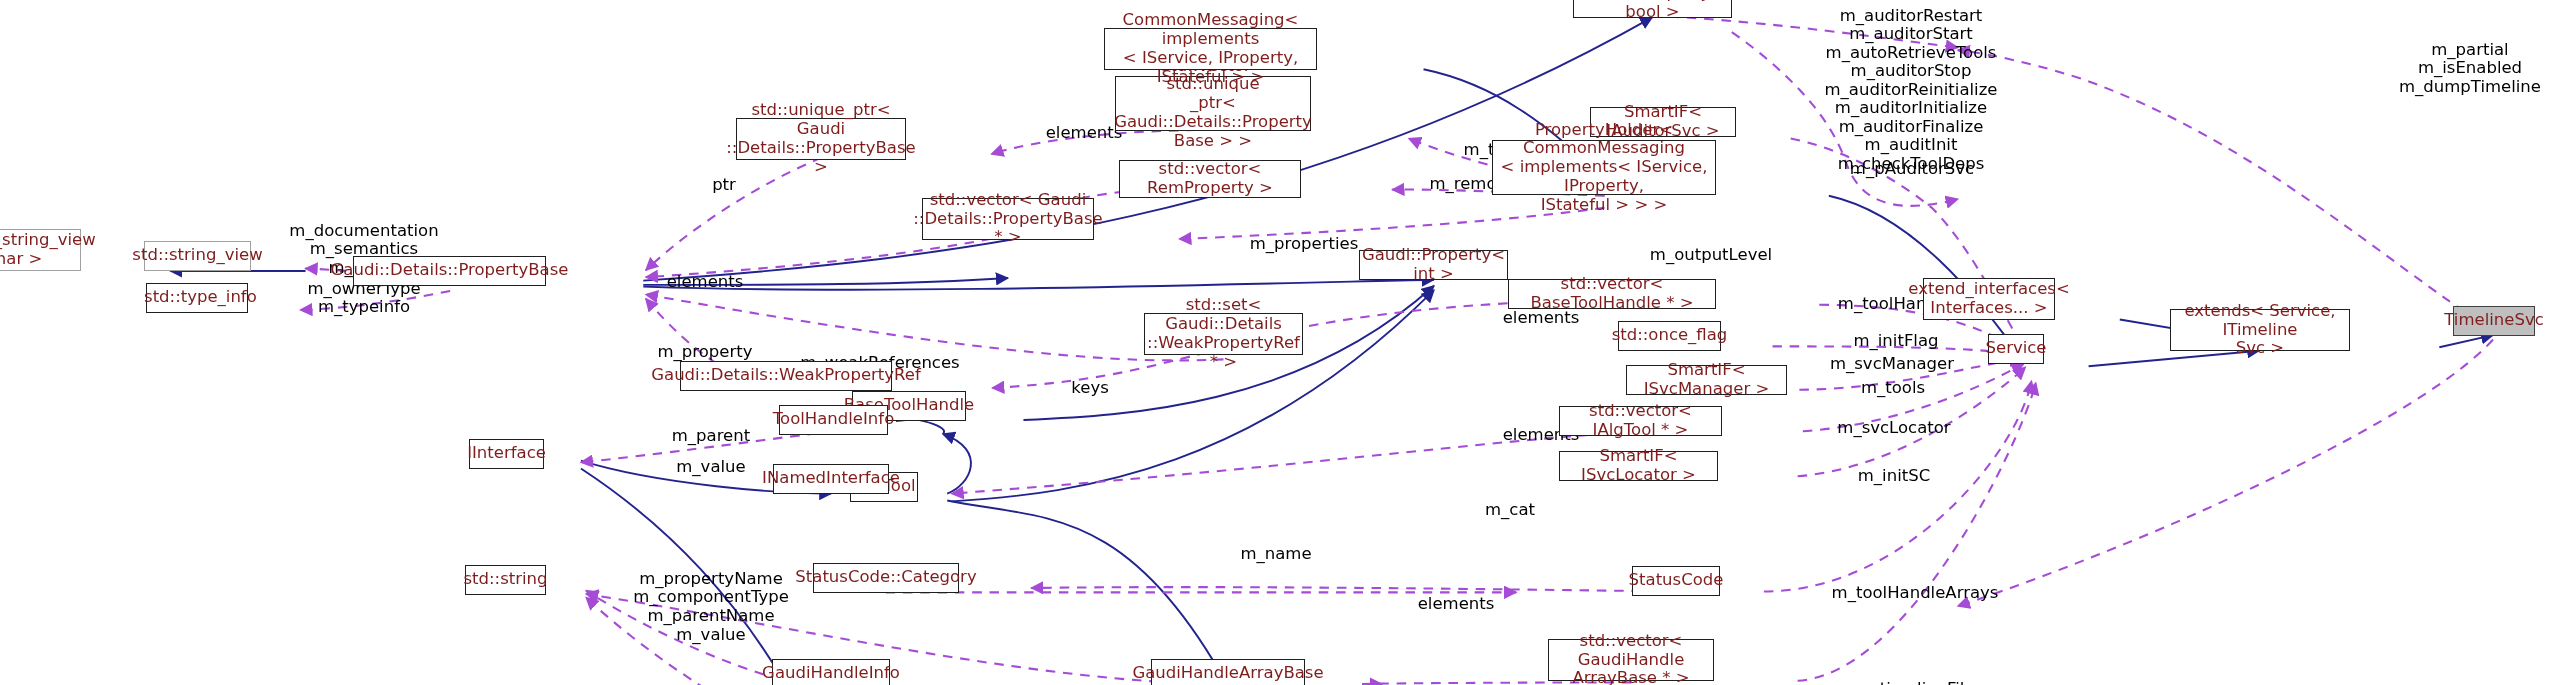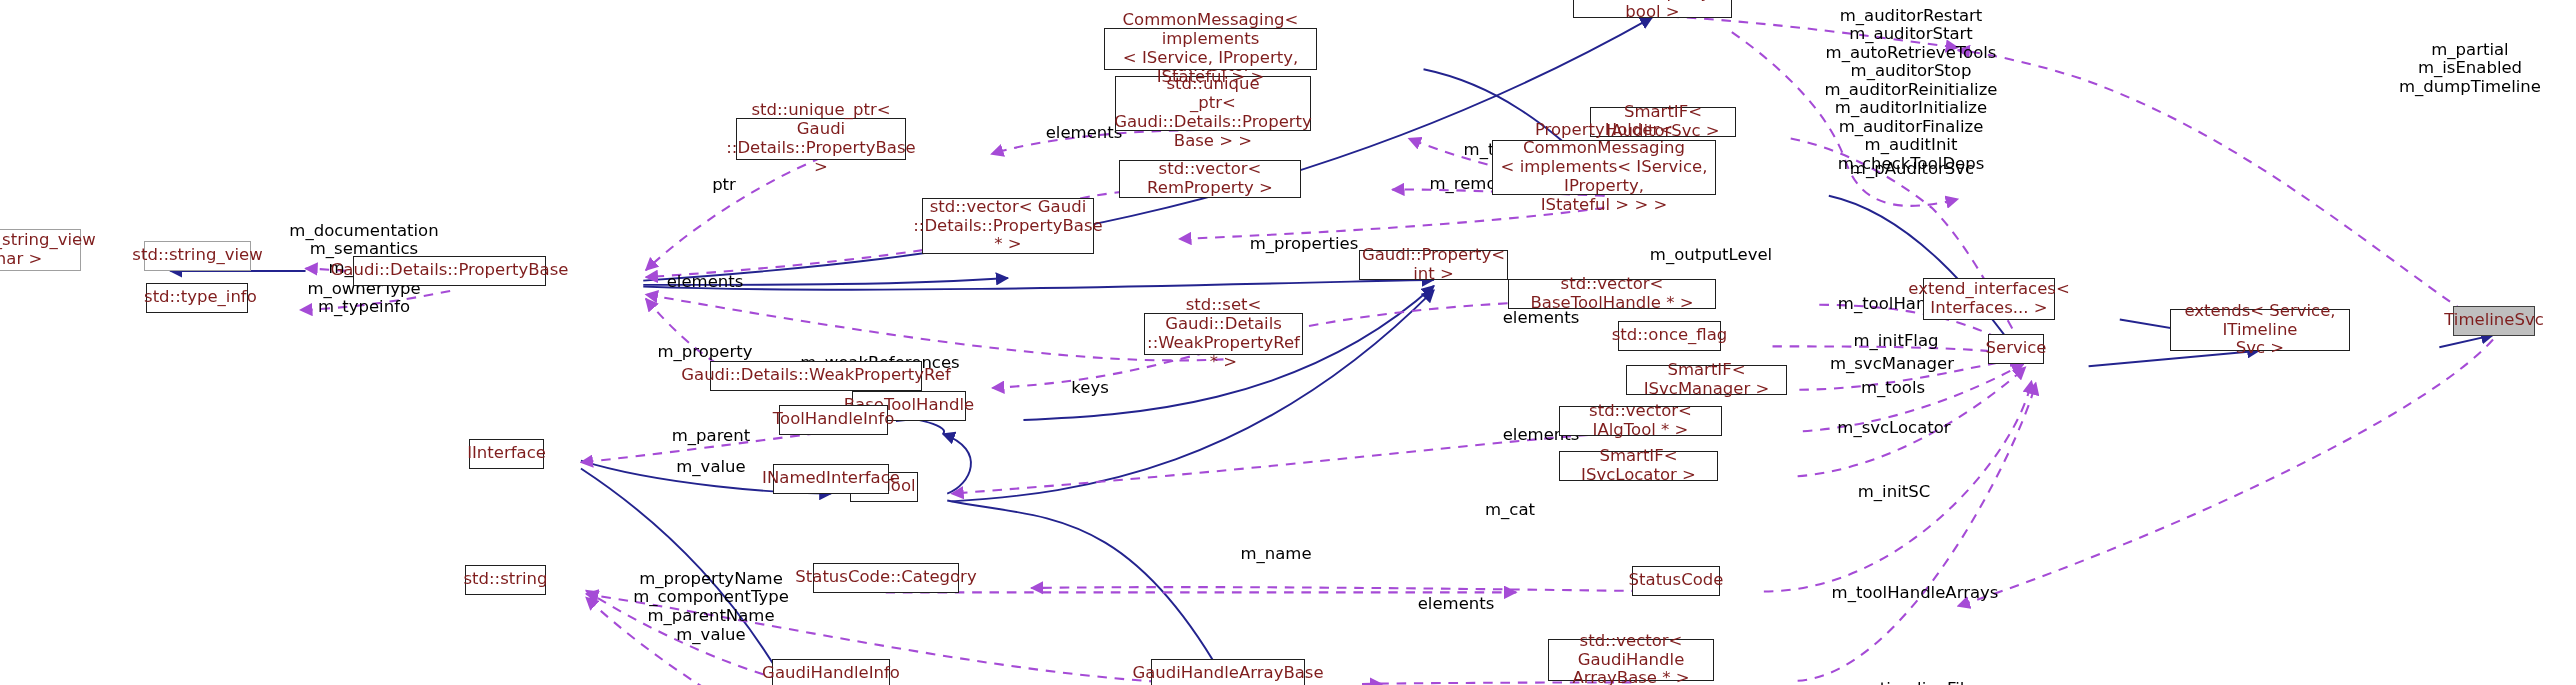--- a/index.html
+++ b/index.html
@@ -136,34 +136,34 @@
       <div class="node thin" style="left: 144px; top: 241px; width: 107px; height: 29.5px;">std::string_view</div>
       <div class="node" style="left: 146px; top: 283px; width: 102px; height: 29.5px; padding-left: 12px;">std::type_info</div>
       <div class="node" style="left: 353px; top: 256px; width: 193px; height: 29.5px;">Gaudi::Details::PropertyBase</div>
       <div class="node" style="left: 736px; top: 118px; width: 170px; height: 42px;">std::unique_ptr&lt; Gaudi
 ::Details::PropertyBase &gt;</div>
       <div class="node" style="left: 1115px; top: 76px; width: 196px; height: 55px;">std::vector&lt; std::unique
 _ptr&lt; Gaudi::Details::Property
 Base &gt; &gt;</div>
       <div class="node" style="left: 1104px; top: 28px; width: 213px; height: 42px;">CommonMessaging&lt; implements
 &lt; IService, IProperty, IStateful &gt; &gt;</div>
-      <div class="node" style="left: 922px; top: 198px; width: 172px; height: 56px;">std::vector&lt; Gaudi
+      <div class="node" style="left: 922px; top: 198px; width: 172px; height: 42px;">std::vector&lt; Gaudi
 ::Details::PropertyBase * &gt;</div>
       <div class="node" style="left: 1119px; top: 160px; width: 182px; height: 38px;">std::vector&lt; RemProperty &gt;</div>
       <div class="node" style="left: 1573px; top: -12px; width: 159px; height: 29.5px;">Gaudi::Property&lt; bool &gt;</div>
       <div class="node" style="left: 1590px; top: 107px; width: 146px; height: 29.5px;">SmartIF&lt; IAuditorSvc &gt;</div>
       <div class="node" style="left: 1492px; top: 140px; width: 224px; height: 55px;">PropertyHolder&lt; CommonMessaging
 &lt; implements&lt; IService, IProperty,
 IStateful &gt; &gt; &gt;</div>
       <div class="node" style="left: 1359px; top: 250px; width: 149px; height: 29.5px;">Gaudi::Property&lt; int &gt;</div>
       <div class="node" style="left: 1508px; top: 279px; width: 208px; height: 29.5px;">std::vector&lt; BaseToolHandle * &gt;</div>
       <div class="node" style="left: 1144px; top: 313px; width: 159px; height: 42px;">std::set&lt; Gaudi::Details
 ::WeakPropertyRef * &gt;</div>
       <div class="node" style="left: 1618px; top: 321px; width: 103px; height: 29.5px;">std::once_flag</div>
-      <div class="node" style="left: 710px; top: 361px; width: 212px; height: 29.5px;">Gaudi::Details::WeakPropertyRef</div>
+      <div class="node" style="left: 680px; top: 361px; width: 212px; height: 29.5px;">Gaudi::Details::WeakPropertyRef</div>
       <div class="node" style="left: 1626px; top: 365px; width: 161px; height: 29.5px;">SmartIF&lt; ISvcManager &gt;</div>
       <div class="node" style="left: 852px; top: 391px; width: 114px; height: 29.5px;">BaseToolHandle</div>
       <div class="node" style="left: 779px; top: 405px; width: 109px; height: 29.5px;">ToolHandleInfo</div>
       <div class="node" style="left: 1559px; top: 406px; width: 163px; height: 29.5px;">std::vector&lt; IAlgTool * &gt;</div>
       <div class="node" style="left: 850px; top: 472px; width: 68px; height: 29.5px;">IAlgTool</div>
       <div class="node" style="left: 1559px; top: 451px; width: 159px; height: 29.5px;">SmartIF&lt; ISvcLocator &gt;</div>
       <div class="node" style="left: 469px; top: 439px; width: 75px; height: 29.5px;">IInterface</div>
       <div class="node" style="left: 773px; top: 464px; width: 116px; height: 29.5px;">INamedInterface</div>
       <div class="node" style="left: 813px; top: 563px; width: 146px; height: 29.5px;">StatusCode::Category</div>
       <div class="node" style="left: 1632px; top: 566px; width: 88px; height: 29.5px;">StatusCode</div>
@@ -196,21 +196,21 @@
       <div class="edge-label" style="left: 1090px; top: 388px;">keys</div>
       <div class="edge-label" style="left: 705px; top: 352px;">m_property</div>
       <div class="edge-label" style="left: 1711px; top: 255px;">m_outputLevel</div>
       <div class="edge-label" style="left: 1541px; top: 318px;">elements</div>
       <div class="edge-label" style="left: 1899px; top: 304px;">m_toolHandles</div>
       <div class="edge-label" style="left: 1896px; top: 341px;">m_initFlag</div>
       <div class="edge-label" style="left: 1892px; top: 364px;">m_svcManager</div>
       <div class="edge-label" style="left: 1893px; top: 388px;">m_tools</div>
       <div class="edge-label" style="left: 1541px; top: 435px;">elements</div>
       <div class="edge-label" style="left: 1894px; top: 428px;">m_svcLocator</div>
-      <div class="edge-label" style="left: 1894px; top: 476px; margin-top: 16px;">m_initSC</div>
+      <div class="edge-label" style="left: 1894px; top: 476px;">m_initSC</div>
       <div class="edge-label" style="left: 1510px; top: 510px;">m_cat</div>
       <div class="edge-label" style="left: 711px; top: 436px;">m_parent</div>
       <div class="edge-label" style="left: 711px; top: 467px;">m_value</div>
       <div class="edge-label" style="left: 1276px; top: 554px;">m_name</div>
       <div class="edge-label" style="left: 711px; top: 598px;">m_propertyName
 m_componentType
 m_parentName</div>
       <div class="edge-label" style="left: 711px; top: 635px;">m_value</div>
       <div class="edge-label" style="left: 1456px; top: 604px;">elements</div>
       <div class="edge-label" style="left: 1915px; top: 593px;">m_toolHandleArrays</div>

